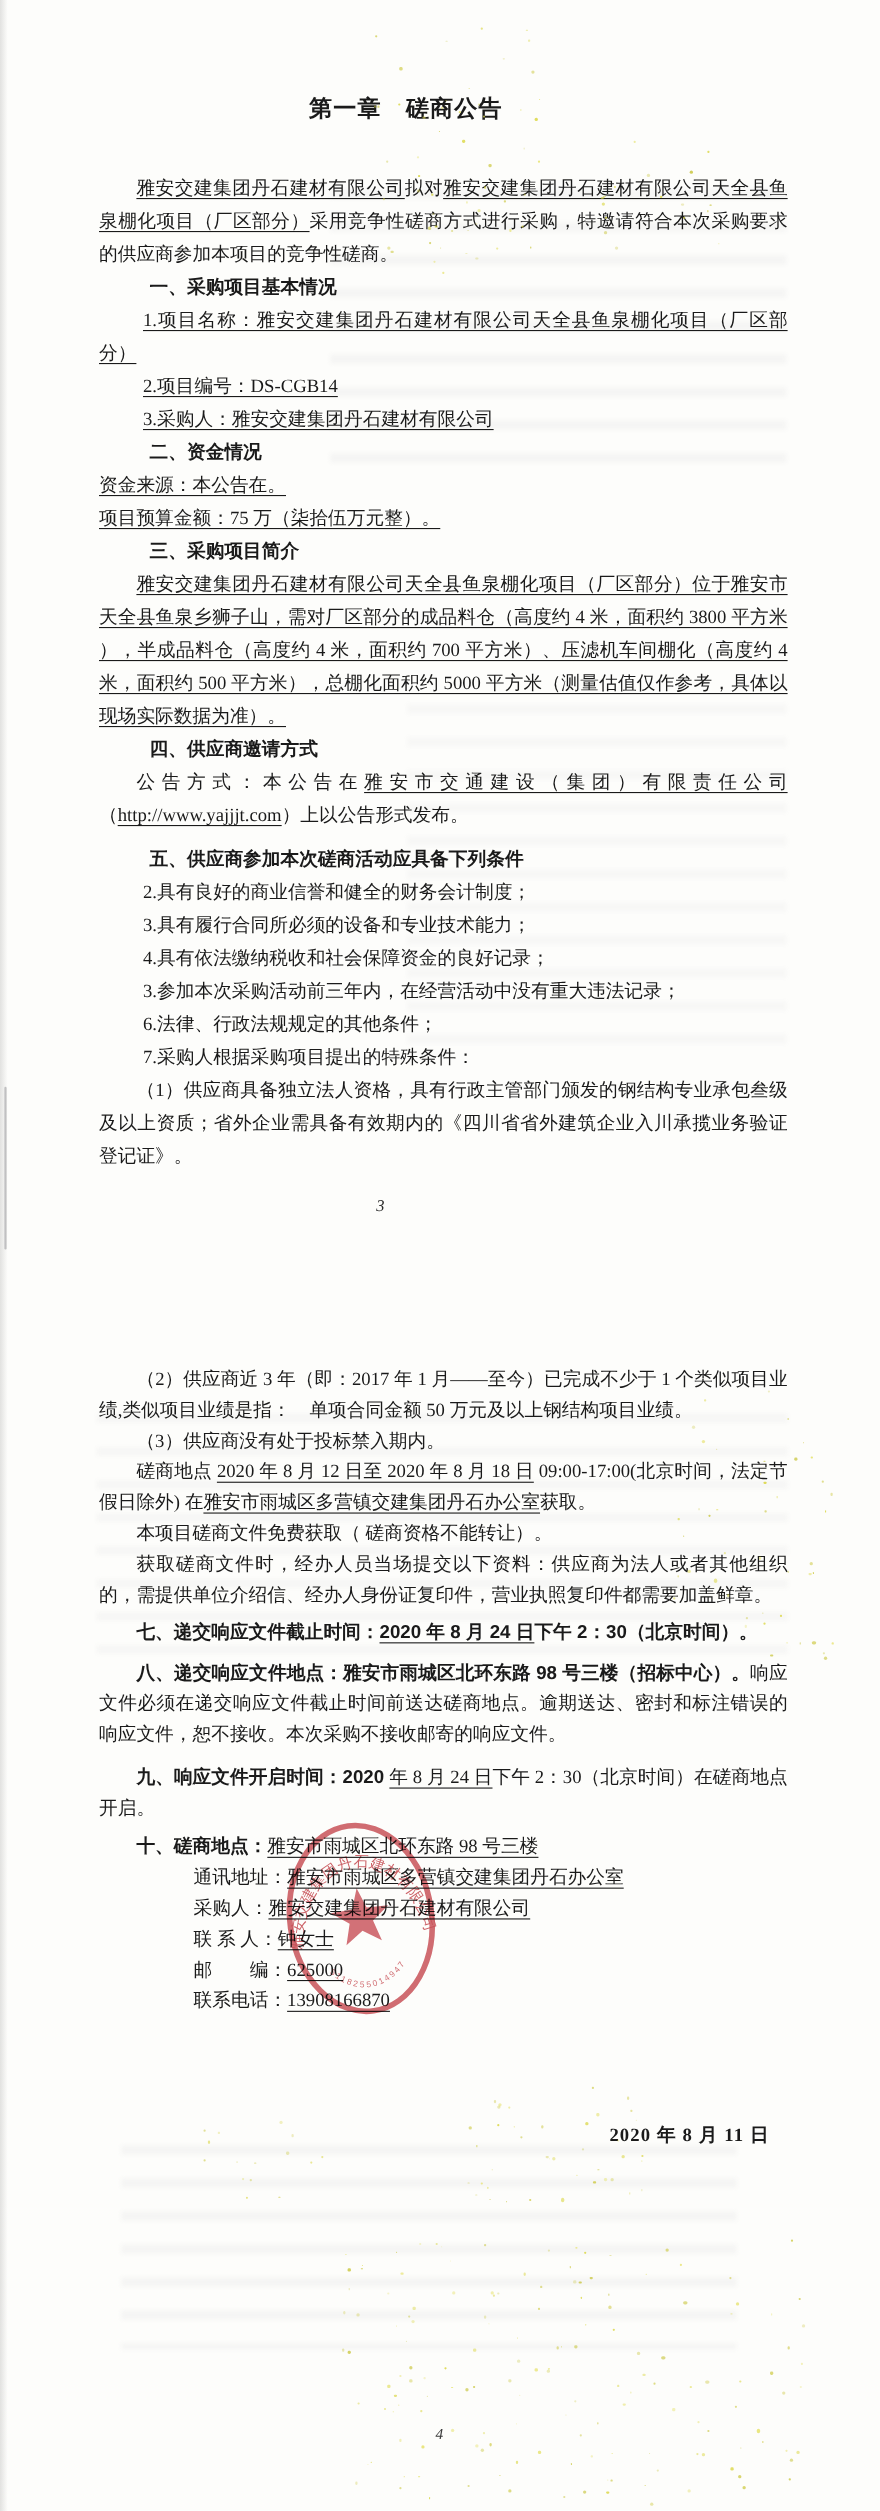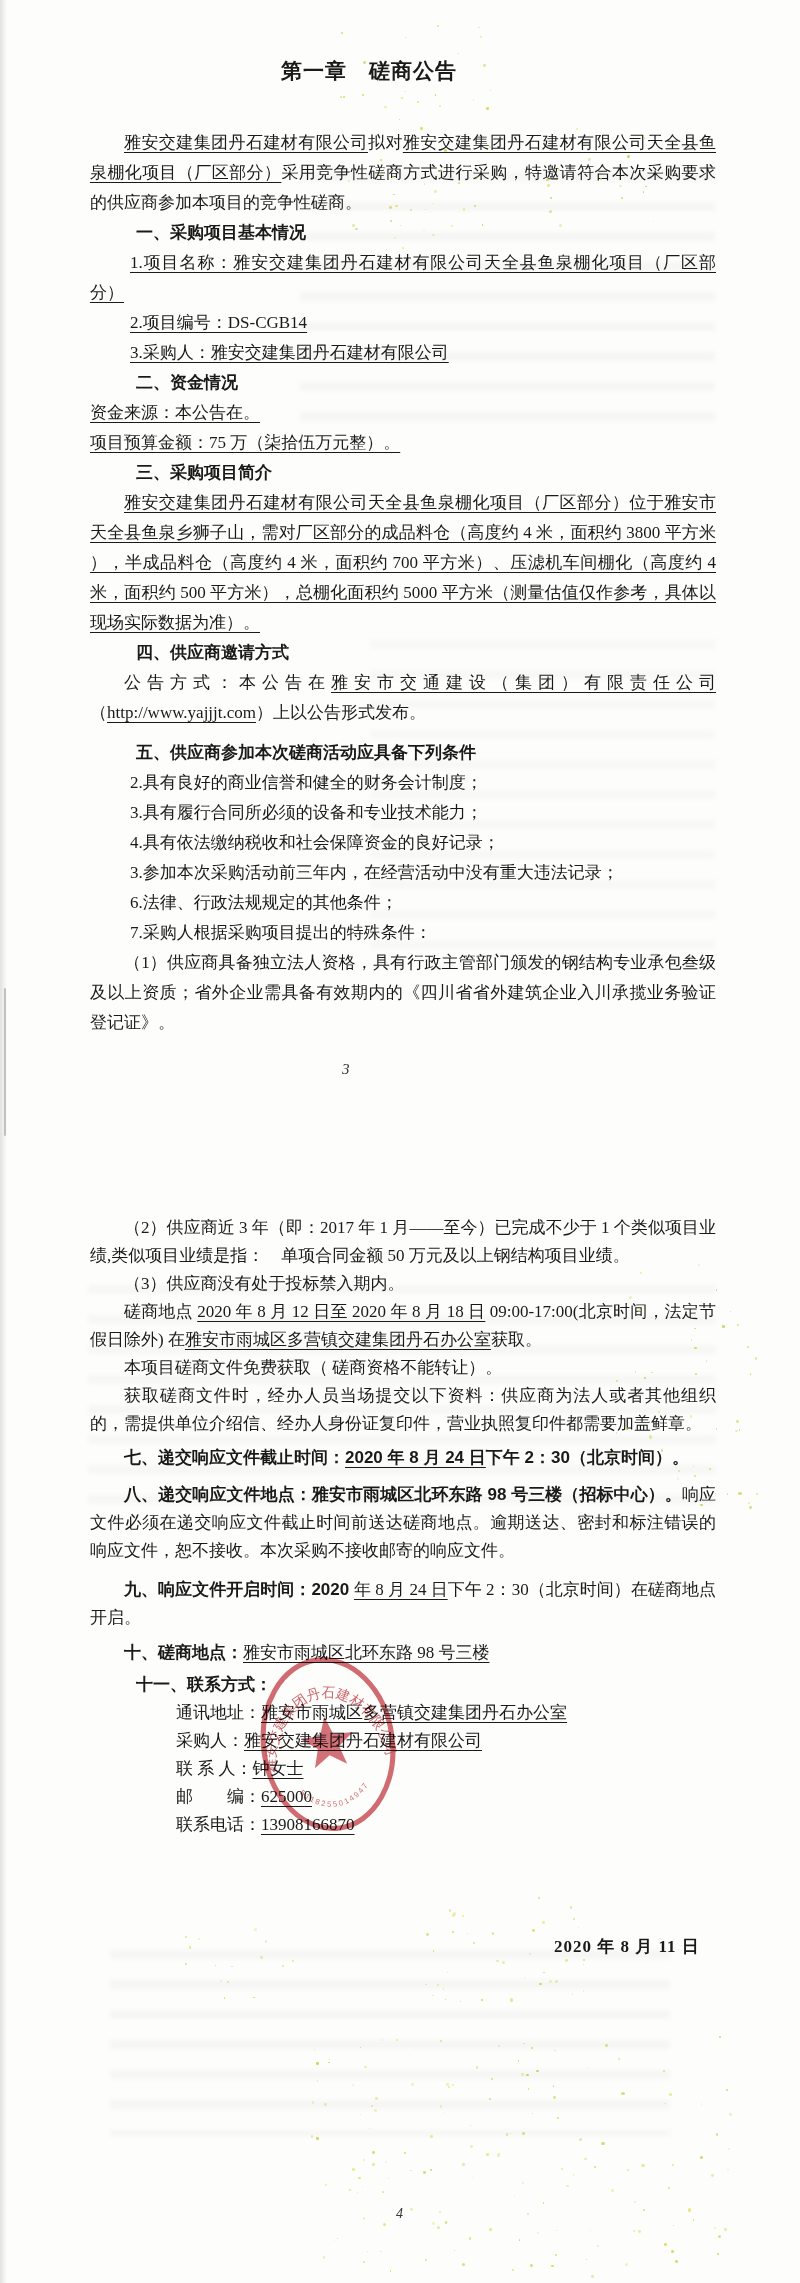--- a/index.html
+++ b/index.html
@@ -8,22 +8,22 @@
     background:#fdfdfb;overflow:hidden;
     font-family:"Liberation Serif","DejaVu Serif",serif;
     color:#1a1a1a;
   }
   .edge-left{position:absolute;left:0;top:0;bottom:0;width:7px;
     background:linear-gradient(90deg,rgba(60,60,60,.14),rgba(60,60,60,0));pointer-events:none;}
   .scratch{position:absolute;left:4px;top:988px;width:2px;height:148px;
     background:rgba(95,95,100,.35);border-radius:2px;pointer-events:none;}
 
   .pg{position:absolute;left:90px;right:84px;font-size:17px;}
-  #page1{top:0;height:1160px;padding-top:56px;line-height:30px;}
-  #page2{top:1134px;bottom:0;padding-top:80px;line-height:28px;}
+  #page1{top:0;height:1160px;padding-top:84px;line-height:30px;}
+  #page2{top:1160px;bottom:0;padding-top:80px;line-height:28px;}
 
   .doc-title{
     text-align:center;transform:translateX(-34px);
     font-family:"Liberation Sans","DejaVu Sans",sans-serif;
     font-weight:700;font-size:21px;letter-spacing:1px;
     margin:0 0 42px 0;line-height:30px;
   }
   .blk{margin:0;}
   .para{text-align:justify;text-indent:2em;}
   .spread{text-align-last:justify;}
@@ -99,21 +99,20 @@
     <div id="p2-blocks">
         <div class="blk para"><span>（2）供应商近 3 年（即：2017 年 1 月——至今）已完成不少于 1 个类似项目业绩,类似项目业绩是指：　单项合同金额 50 万元及以上钢结构项目业绩。</span></div>
         <div class="blk para"><span>（3）供应商没有处于投标禁入期内。</span></div>
         <div class="blk para"><span>磋商地点 </span><span class="u">2020 年 8 月 12 日至 2020 年 8 月 18 日</span><span> 09:00-17:00(北京时间，法定节假日除外) 在</span><span class="u">雅安市雨城区多营镇交建集团丹石办公室</span><span>获取。</span></div>
         <div class="blk para"><span>本项目磋商文件免费获取（ 磋商资格不能转让）。</span></div>
         <div class="blk para"><span>获取磋商文件时，经办人员当场提交以下资料：供应商为法人或者其他组织的，需提供单位介绍信、经办人身份证复印件，营业执照复印件都需要加盖鲜章。</span></div>
         <div class="blk para" style="margin-top: 6px;"><span class="b">七、递交响应文件截止时间：</span><span class="u b">2020 年 8 月 24 日</span><span class="b">下午 2：30（北京时间）。</span></div>
         <div class="blk para" style="margin-top: 9px;"><span class="b">八、递交响应文件地点：雅安市雨城区北环东路 98 号三楼（招标中心）。</span><span>响应文件必须在递交响应文件截止时间前送达磋商地点。逾期送达、密封和标注错误的响应文件，恕不接收。本次采购不接收邮寄的响应文件。</span></div>
         <div class="blk para" style="margin-top: 11px;"><span class="b">九、响应文件开启时间：</span><span class="b">2020 </span><span class="u">年 8 月 24 日</span><span>下午 2：30（北京时间）在磋商地点开启。</span></div>
         <div class="blk para" style="margin-top: 7px;"><span class="b">十、磋商地点：</span><span class="u">雅安市雨城区北环东路 98 号三楼</span></div>
-        <div class="blk heading" style="margin-top: 4px;"><span class="b">十一、联系方式：</span></div>
         <div class="blk contact"><span>通讯地址：</span><span class="u">雅安市雨城区多营镇交建集团丹石办公室</span></div>
         <div class="blk contact"><span>采购人：</span><span class="u">雅安交建集团丹石建材有限公司</span></div>
         <div class="blk contact"><span>联 系 人：</span><span class="u">钟女士</span></div>
         <div class="blk contact"><span>邮　　编：</span><span class="u">625000</span></div>
         <div class="blk contact"><span>联系电话：</span><span class="u">13908166870</span></div>
         <div class="blk date"><span>2020 年 8 月 11 日</span></div>
       </div>
   </div>
 
   <svg class="stamp" viewBox="0 0 140 180" aria-hidden="true">

